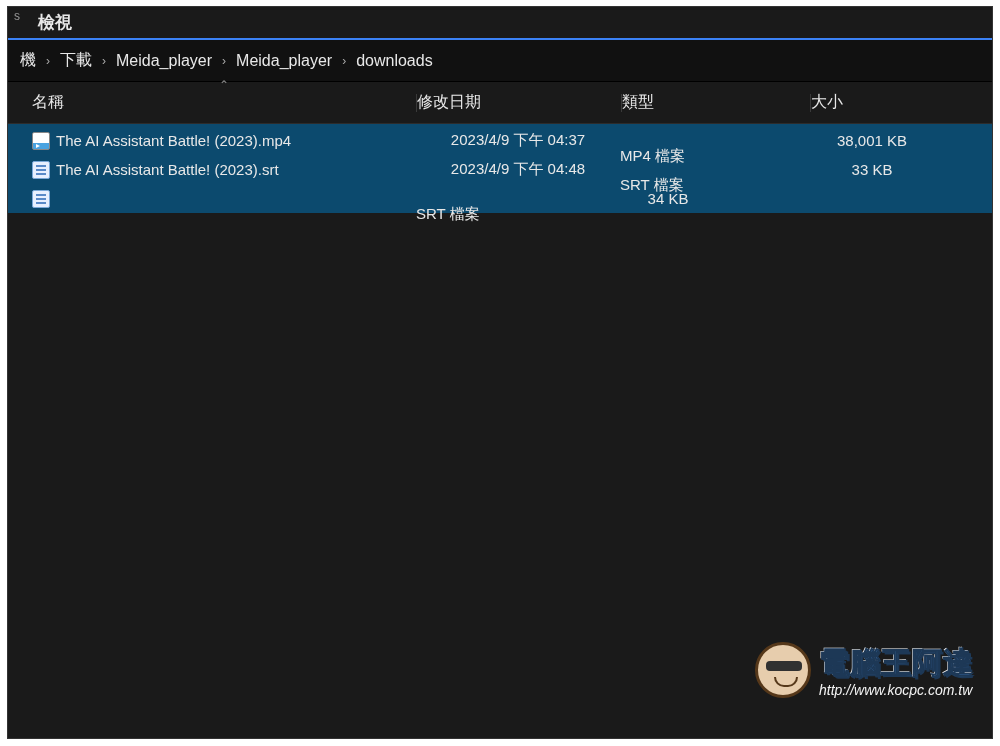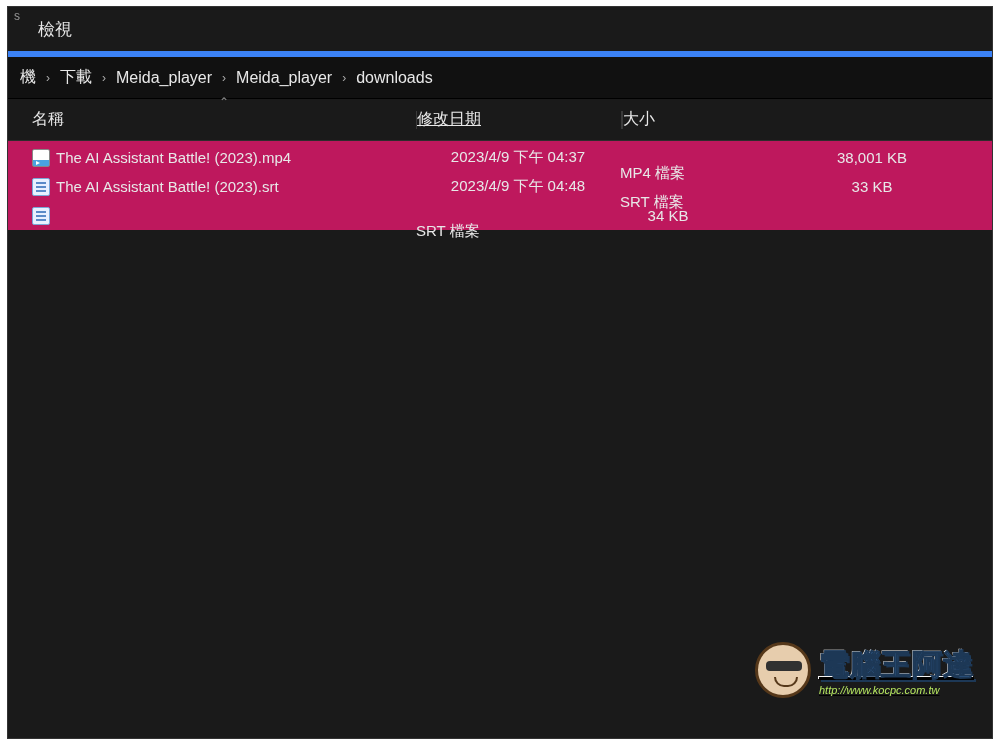--- a/index.html
+++ b/index.html
@@ -26,25 +26,26 @@
     }
     .titlebar-hint {
       position: absolute;
       top: 0;
       left: 2px;
       color: #999;
       font-size: 12px;
       padding: 2px 4px;
     }
     .menubar {
-      height: 50px;
+      height: 33px;
       display: flex;
       align-items: center;
       padding-left: 30px;
-      border-bottom: 6px solid #3b82f6;
+      border-bottom: 2px solid #3b82f6;
+      font-weight: bold;
     }
     .menu-item {
       color: #e8e8e8;
       font-size: 17px;
       cursor: default;
     }
     .breadcrumb-bar {
       height: 42px;
       background: #111;
       display: flex;
@@ -75,40 +76,40 @@
       background: #1a1a1a;
       padding-left: 24px;
       position: relative;
     }
     .col {
       color: #e8e8e8;
       font-size: 16px;
       position: relative;
     }
     .col.name { width: 384px; }
-    .col.date { width: 204px; text-decoration: underline; }
+    .col.date { width: 204px; }
     .col.type { width: 188px; }
     .col.size { width: 150px; }
     .sort-indicator {
       position: absolute;
       top: -14px;
       left: 50%;
       transform: translateX(-50%);
       color: #888;
       font-size: 12px;
     }
     .col-sep {
       width: 1px;
       height: 18px;
       background: #3a3a3a;
       margin-right: 0;
     }
     .file-list {
       padding-top: 2px;
-      background: #be185d;
+      background: #0c4a6e;
     }
     .file-row {
       display: flex;
       align-items: center;
       height: 29px;
       padding-left: 24px;
       cursor: default;
     }
     .cell {
       color: #e8e8e8;
@@ -157,21 +158,20 @@
       box-shadow: 0 4px 0 #5a8ac8, 0 8px 0 #5a8ac8;
     }
     .watermark {
       position: absolute;
       right: 18px;
       bottom: 40px;
       display: flex;
       align-items: center;
       gap: 8px;
       opacity: 0.95;
-      text-decoration: underline;
     }
     .wm-face {
       width: 56px;
       height: 56px;
       background: #f2d7b5;
       border: 3px solid #5a3a1a;
       border-radius: 50%;
       position: relative;
     }
     .wm-face::before {
@@ -201,22 +201,22 @@
     }
     .wm-title {
       color: #4a8fd8;
       font-size: 30px;
       font-weight: bold;
       text-shadow: 2px 2px 0 #1e3a5a, -1px -1px 0 #fff;
       -webkit-text-stroke: 1px #1e3a5a;
       letter-spacing: 1px;
     }
     .wm-url {
-      color: #bef264;
-      font-size: 11px;
+      color: #ffffff;
+      font-size: 14px;
       font-style: italic;
       margin-top: -2px;
     }
     .name-text {
       overflow: hidden;
       text-overflow: ellipsis;
       white-space: nowrap;
     }
   </style>
 </head>
@@ -244,20 +244,21 @@
   </div>
 
   <div class="columns">
     <div class="col name">
       <span class="sort-indicator">⌃</span>
       <span>名稱</span>
     </div>
     <div class="col-sep"></div>
     <div class="col date">修改日期</div>
     <div class="col-sep"></div>
+    <div class="col type">類型</div>
     <div class="col-sep"></div>
     <div class="col size">大小</div>
   </div>
 
   <div class="file-list">
     <div class="file-row">
       <div class="cell name">
         <span class="icon video"></span>
         <span class="name-text">The AI Assistant Battle! (2023).mp4</span>
       </div>

